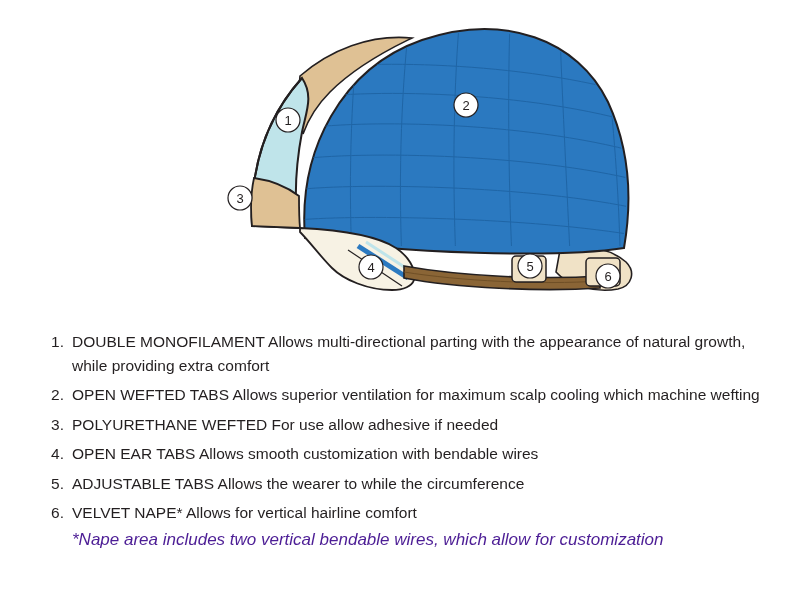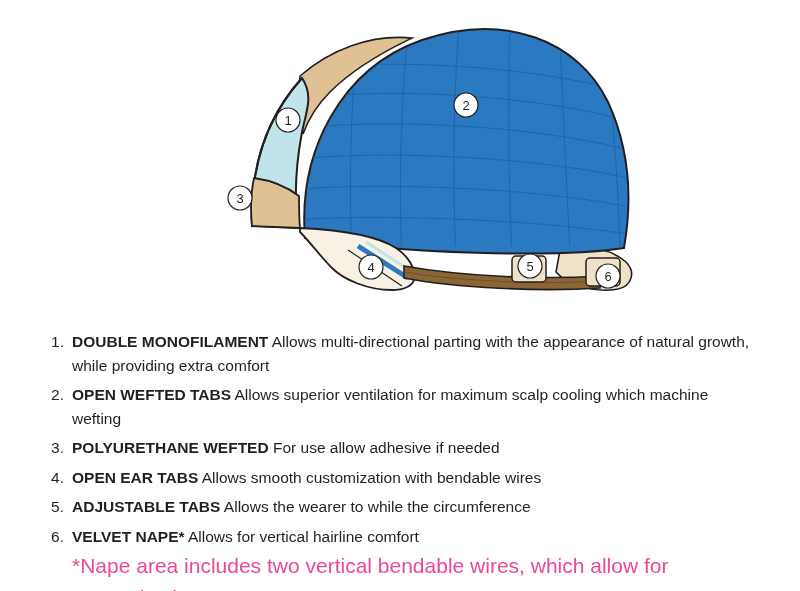--- a/index.html
+++ b/index.html
@@ -58,31 +58,32 @@
   }
   ol.legend-list li .num {
     position: absolute;
     left: 0;
     top: 0;
     width: 20px;
     text-align: right;
     font-size: 15.5px;
   }
   .term {
-    font-weight: bold;
+    font-weight: normal;
   }
   .desc {
     font-weight: normal;
   }
   .footnote {
-    font-size: 21px;
+    font-size: 17px;
     line-height: 1.52;
-    color: #ec4899;
+    color: #4c1d95;
     padding-left: 28px;
     margin-top: -4px;
+    font-style: italic;
   }
 </style>
 </head>
 <body>
 
 <div id="diagram-area">
   <svg width="800" height="320" viewBox="0 0 800 320" xmlns="http://www.w3.org/2000/svg">
     <defs>
       <clipPath id="capClip">
         <path d="M305,232 C300,150 340,70 420,42 C500,16 575,40 605,100 C628,148 630,200 622,246 L305,246 Z"></path>

